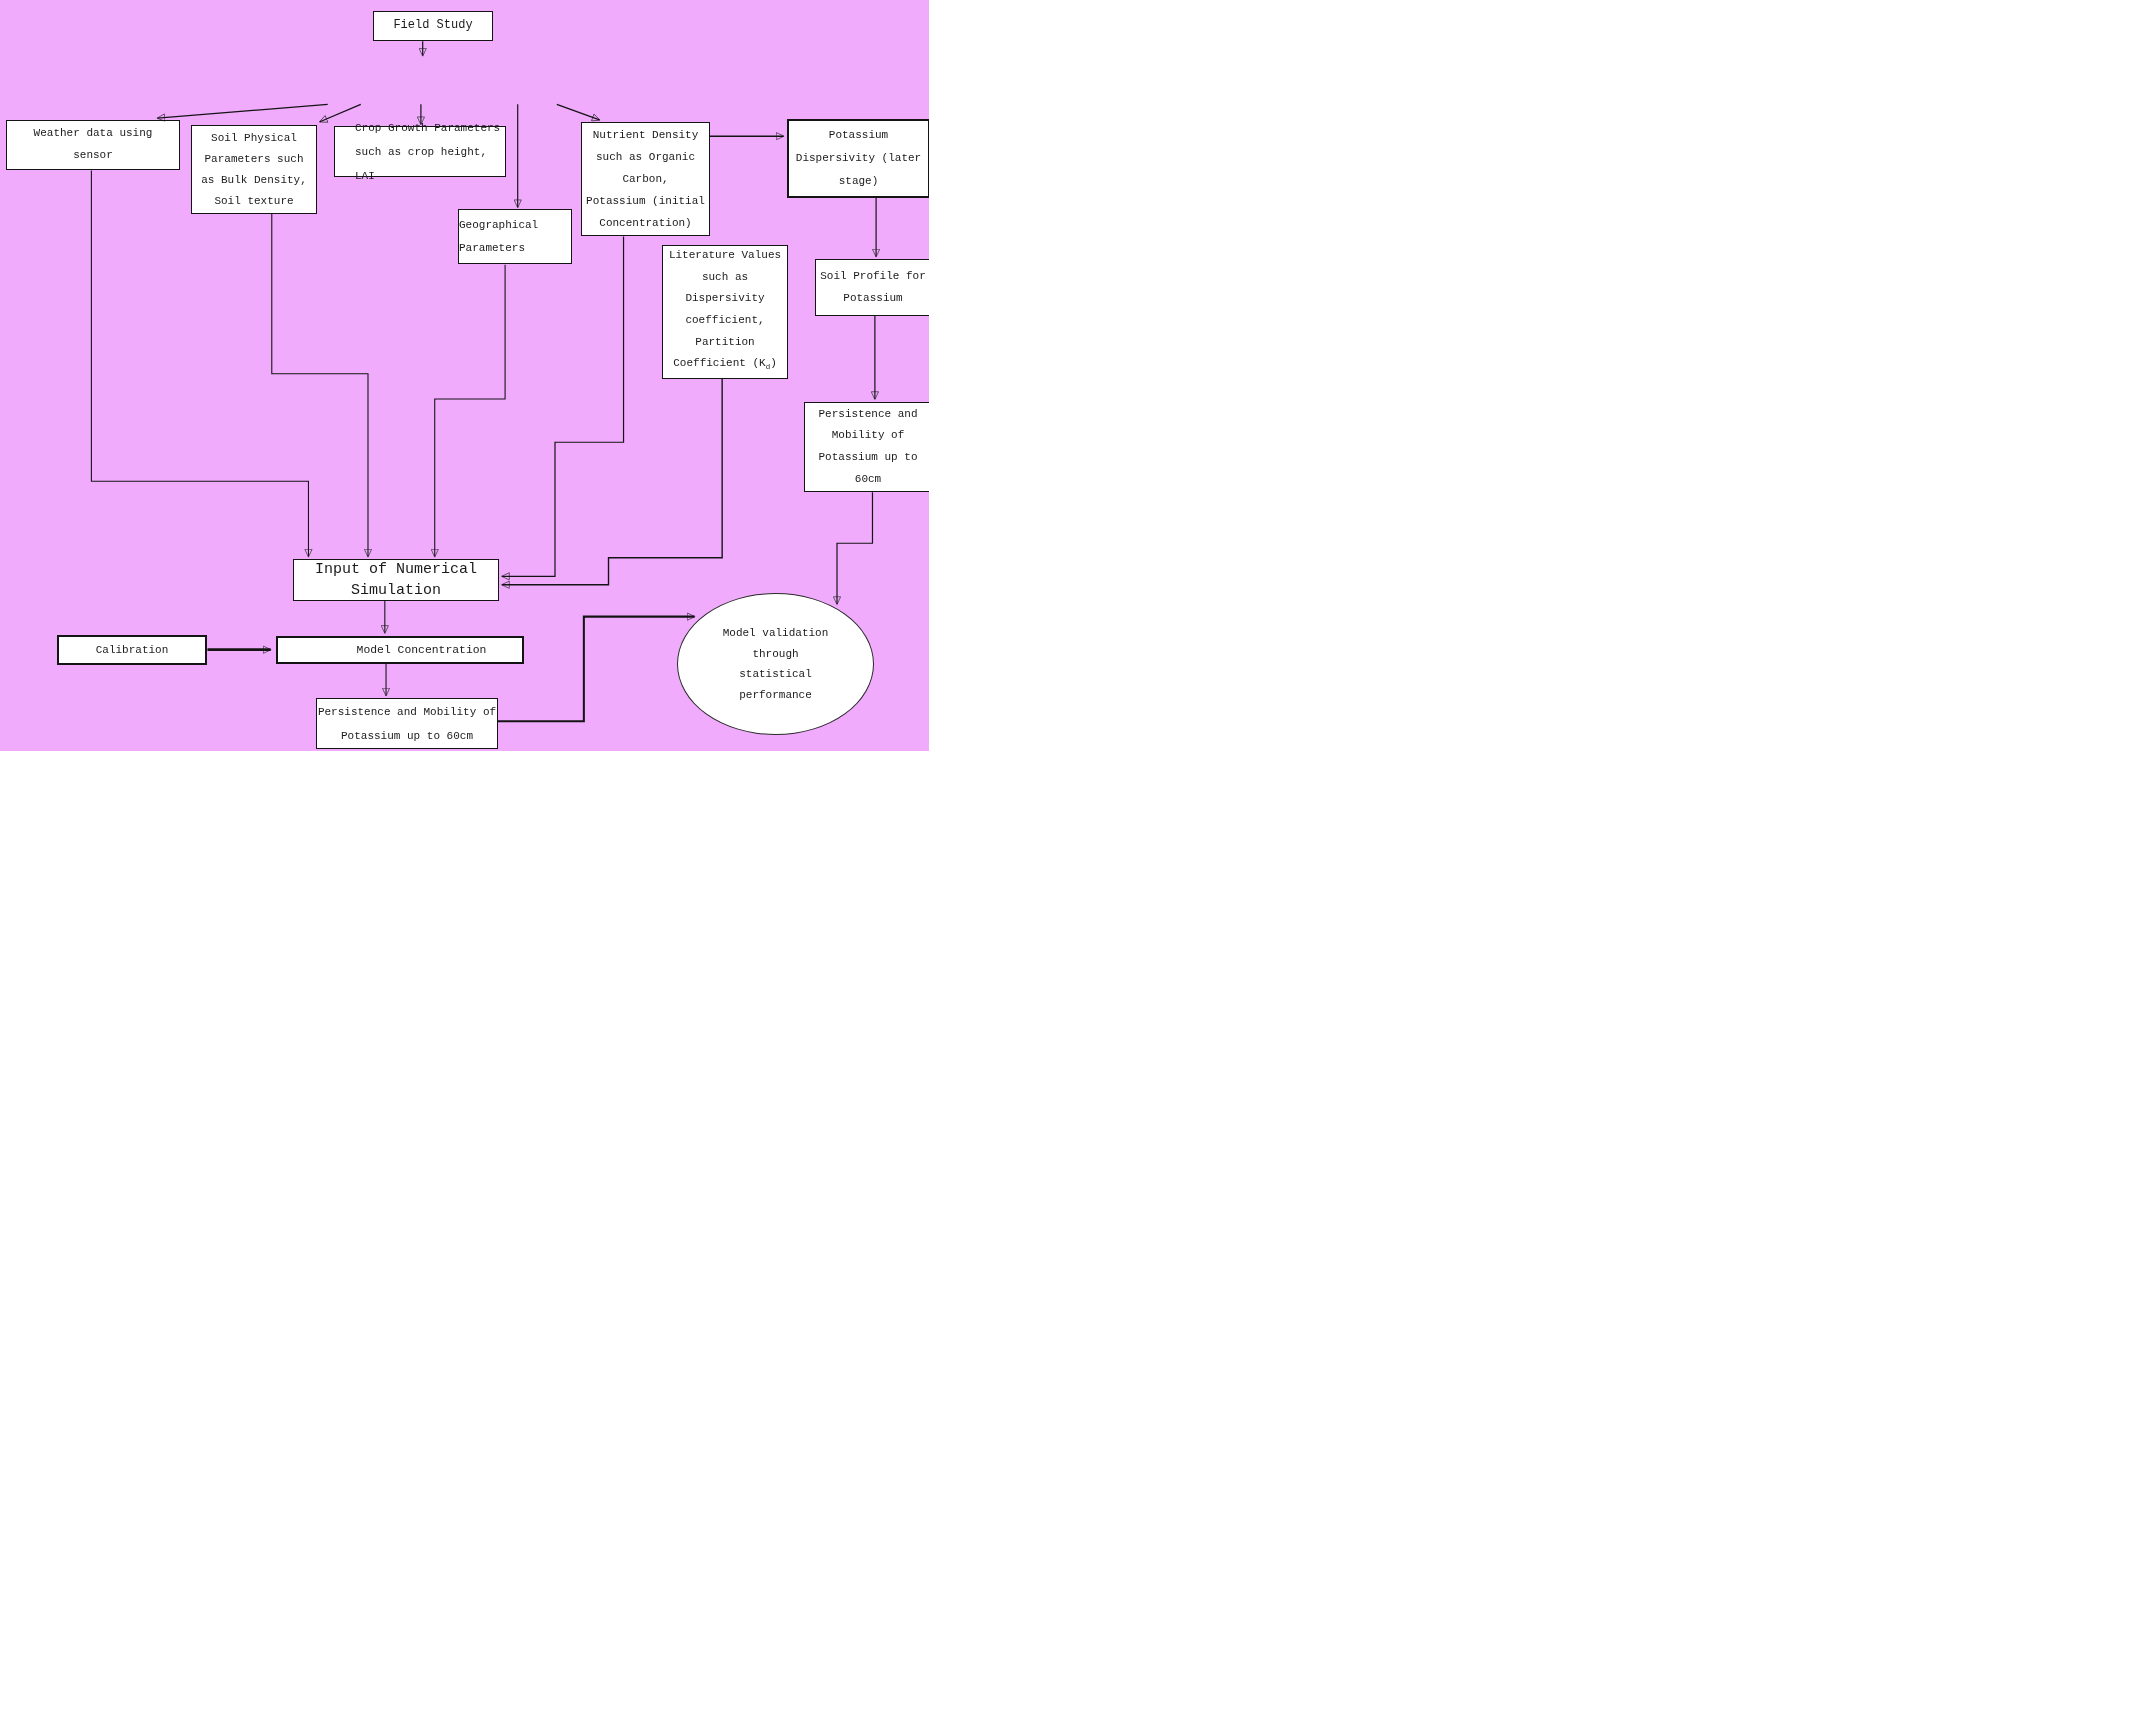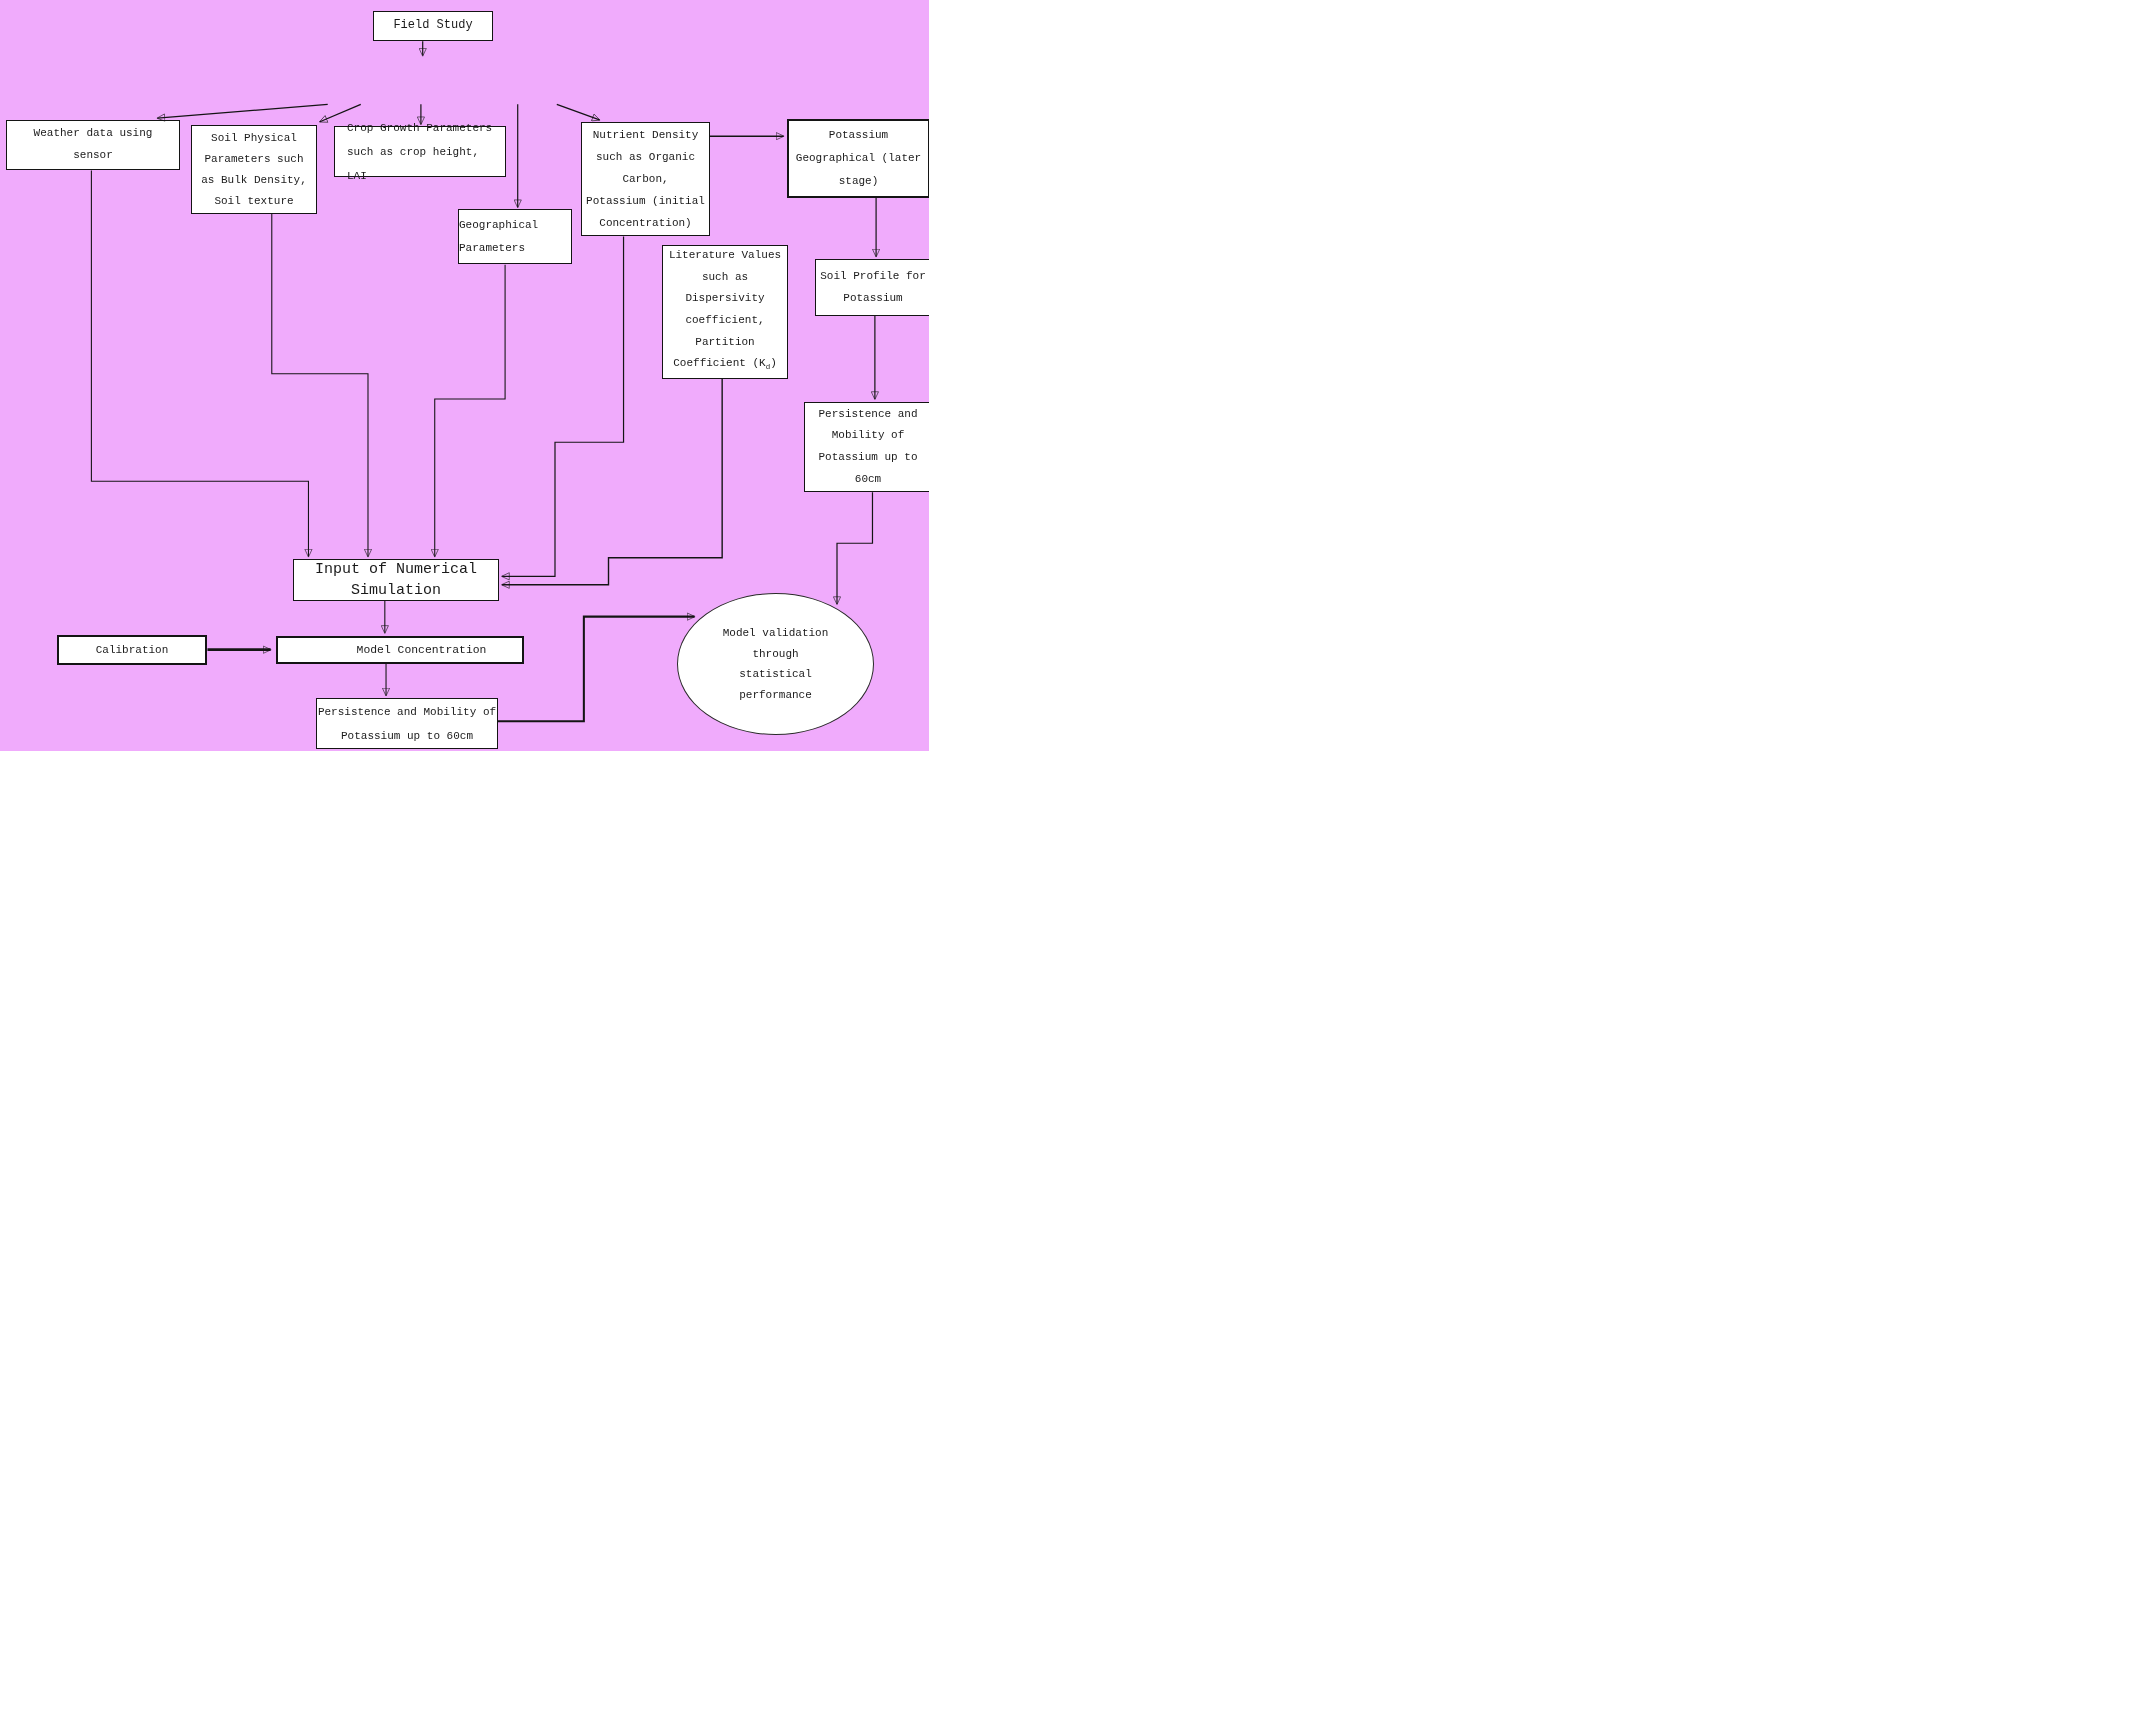--- a/index.html
+++ b/index.html
@@ -36,41 +36,41 @@
     <span class="ln">sensor</span>
   </div>
 
   <div class="node" style="left:191px; top:125px; width:126px; height:89px;">
     <span class="ln">Soil Physical</span>
     <span class="ln">Parameters such</span>
     <span class="ln">as Bulk Density,</span>
     <span class="ln">Soil texture</span>
   </div>
 
-  <div class="node leftal lh40" style="left:334px; top:126px; width:172px; height:51px; padding-left:12px;">
+  <div class="node leftal lh40" style="left:334px; top:126px; width:172px; height:51px; padding-left:20px;">
     <span class="ln">Crop Growth Parameters</span>
     <span class="ln">such as crop height, LAI</span>
   </div>
 
   <div class="node leftal lh38" style="left:458px; top:209px; width:114px; height:55px; padding-left:0;">
     <span class="ln">Geographical</span>
     <span class="ln">Parameters</span>
   </div>
 
   <div class="node lh37" style="left:581px; top:122px; width:129px; height:114px;">
     <span class="ln">Nutrient Density</span>
     <span class="ln">such as Organic</span>
     <span class="ln">Carbon,</span>
     <span class="ln">Potassium (initial</span>
     <span class="ln">Concentration)</span>
   </div>
 
   <div class="node lh38 thick" style="left:787px; top:119px; width:143px; height:79px;">
     <span class="ln">Potassium</span>
-    <span class="ln">Geographical (later</span>
+    <span class="ln">Dispersivity (later</span>
     <span class="ln">stage)</span>
   </div>
 
   <div class="node lh36" style="left:662px; top:245px; width:126px; height:134px;">
     <span class="ln">Literature Values</span>
     <span class="ln">such as</span>
     <span class="ln">Dispersivity</span>
     <span class="ln">coefficient,</span>
     <span class="ln">Partition</span>
     <span class="ln"><span>Coefficient (K</span><sub>d</sub><span>)</span></span>

